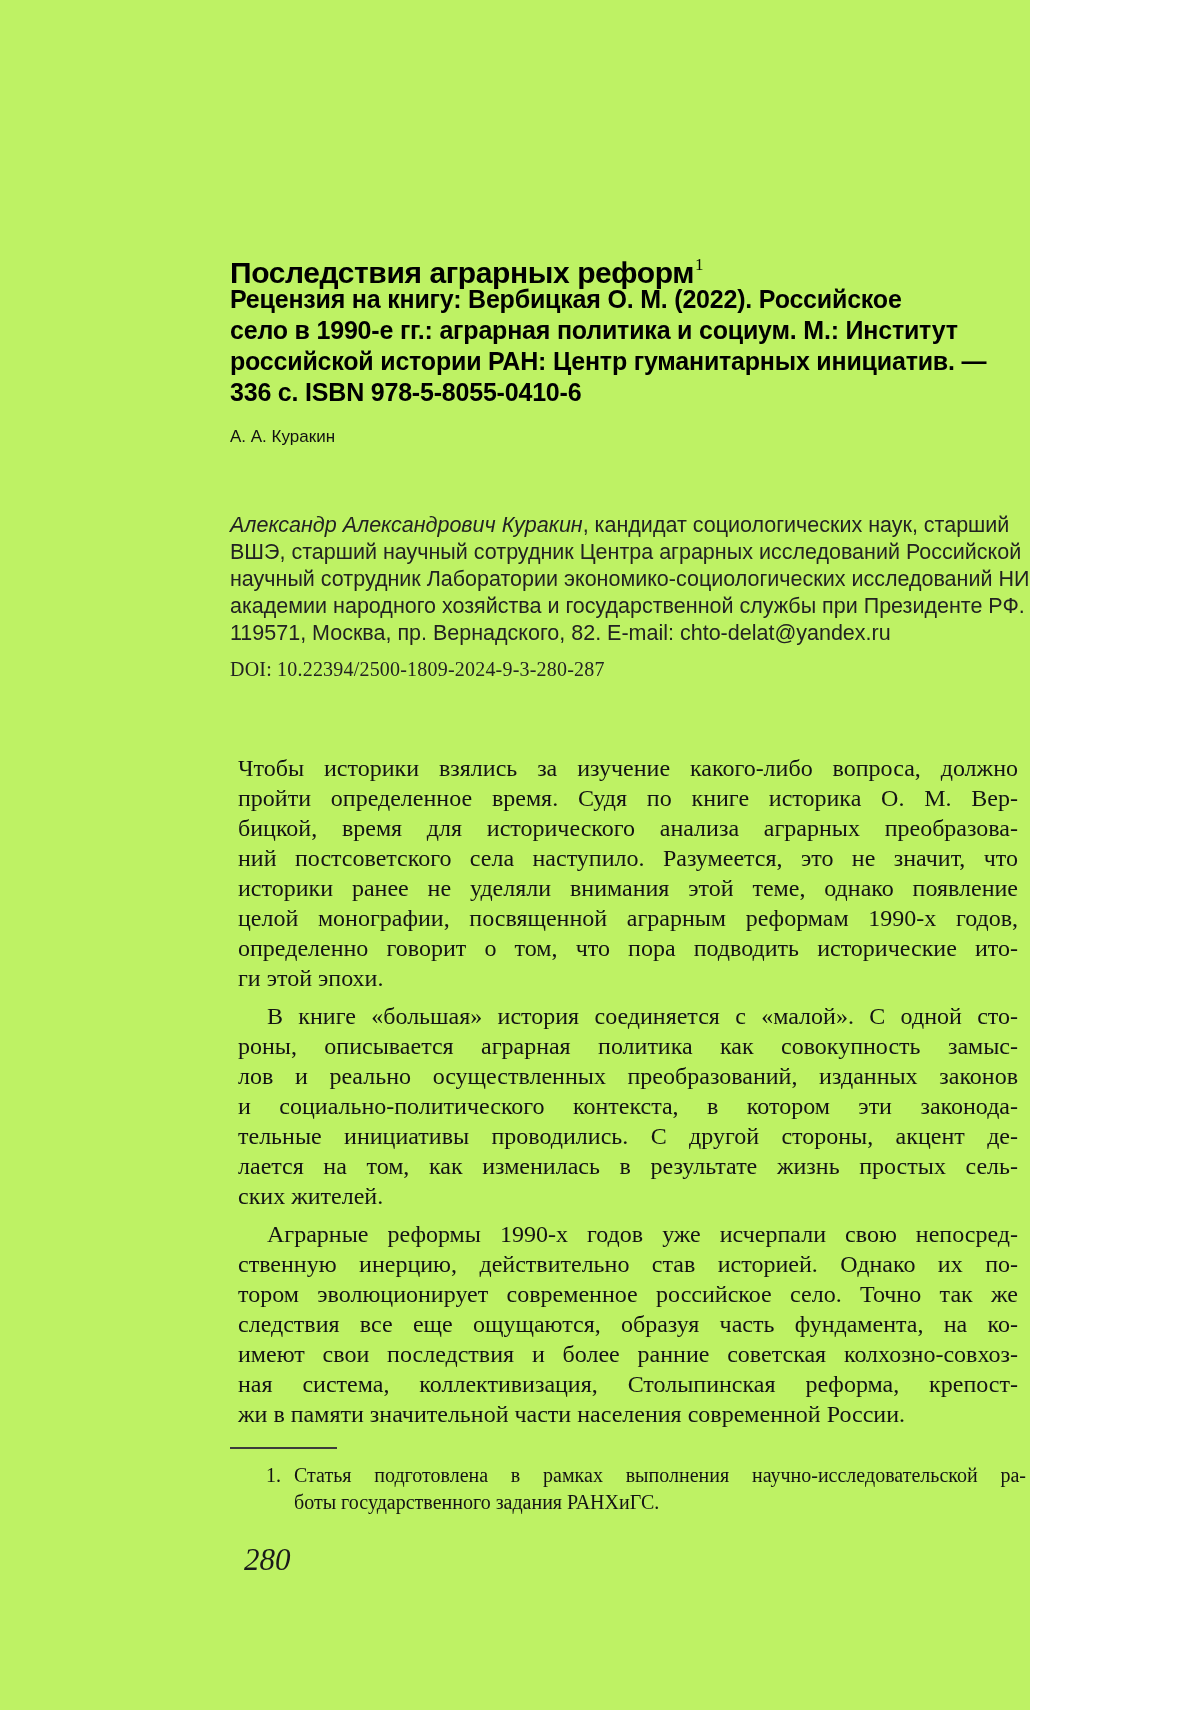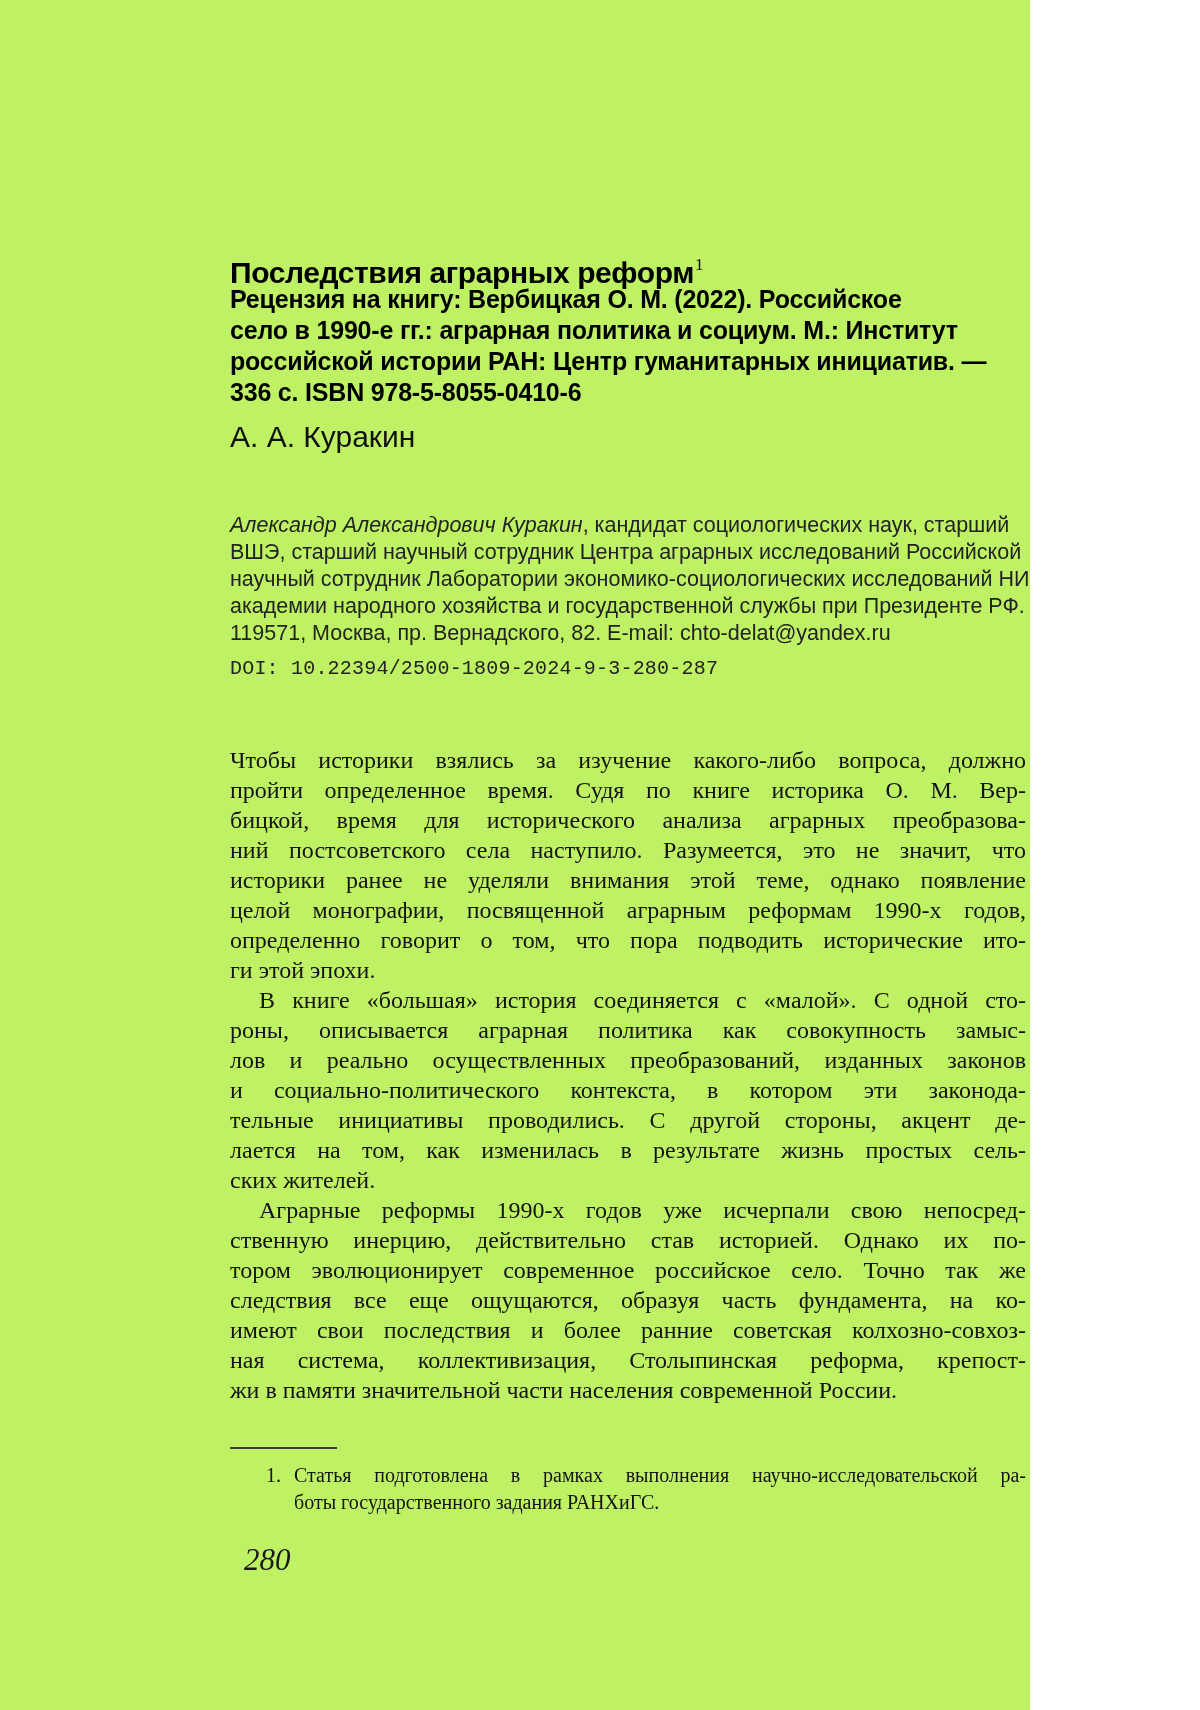--- a/index.html
+++ b/index.html
@@ -23,44 +23,44 @@
     position:absolute; left:230px; top:284px;
     font-family:"Liberation Sans", sans-serif;
     font-weight:700; font-size:25px; line-height:31px;
     letter-spacing:-0.2px; color:#000;
   }
   .subtitle .sline { white-space:nowrap; }
 
   .author {
     position:absolute; left:230px; top:424px;
     font-family:"Liberation Sans", sans-serif;
-    font-size:30px; line-height:26px; color:#111; white-space:nowrap;
+    font-size:17px; line-height:26px; color:#111; white-space:nowrap;
   }
 
   .affil {
     position:absolute; left:230px; top:512px;
     font-family:"Liberation Sans", sans-serif;
     font-size:21.5px; line-height:27px; color:#222;
   }
   .affil .aline { white-space:nowrap; }
   .affil .it { font-style:italic; }
 
   .doi {
     position:absolute; left:230px; top:657px;
-    font-family:Liberation Mono, monospace;
+    font-family:Liberation Serif, serif;
     font-size:20px; line-height:24px; letter-spacing:0.2px;
     color:#222; white-space:nowrap;
   }
 
   .bodytext {
     position:absolute; left:230px; top:745px; width:796px;
     font-family:"Liberation Serif", serif;
     font-size:24px; line-height:30px; color:#131313;
   }
-  .bodytext p { margin:0; padding:0; }
+  .bodytext p { margin:8px; padding:0; }
   .bline { display:block; text-align:justify; text-align-last:justify; }
   .bline.endp { text-align-last:left; }
   .bline.ind { text-indent:29px; }
 
   .fnrule {
     position:absolute; left:230px; top:1447px;
     width:107px; height:2px; background:#3c3c3c;
   }
   .footnote {
     position:absolute; left:266px; top:1462px; width:760px;

